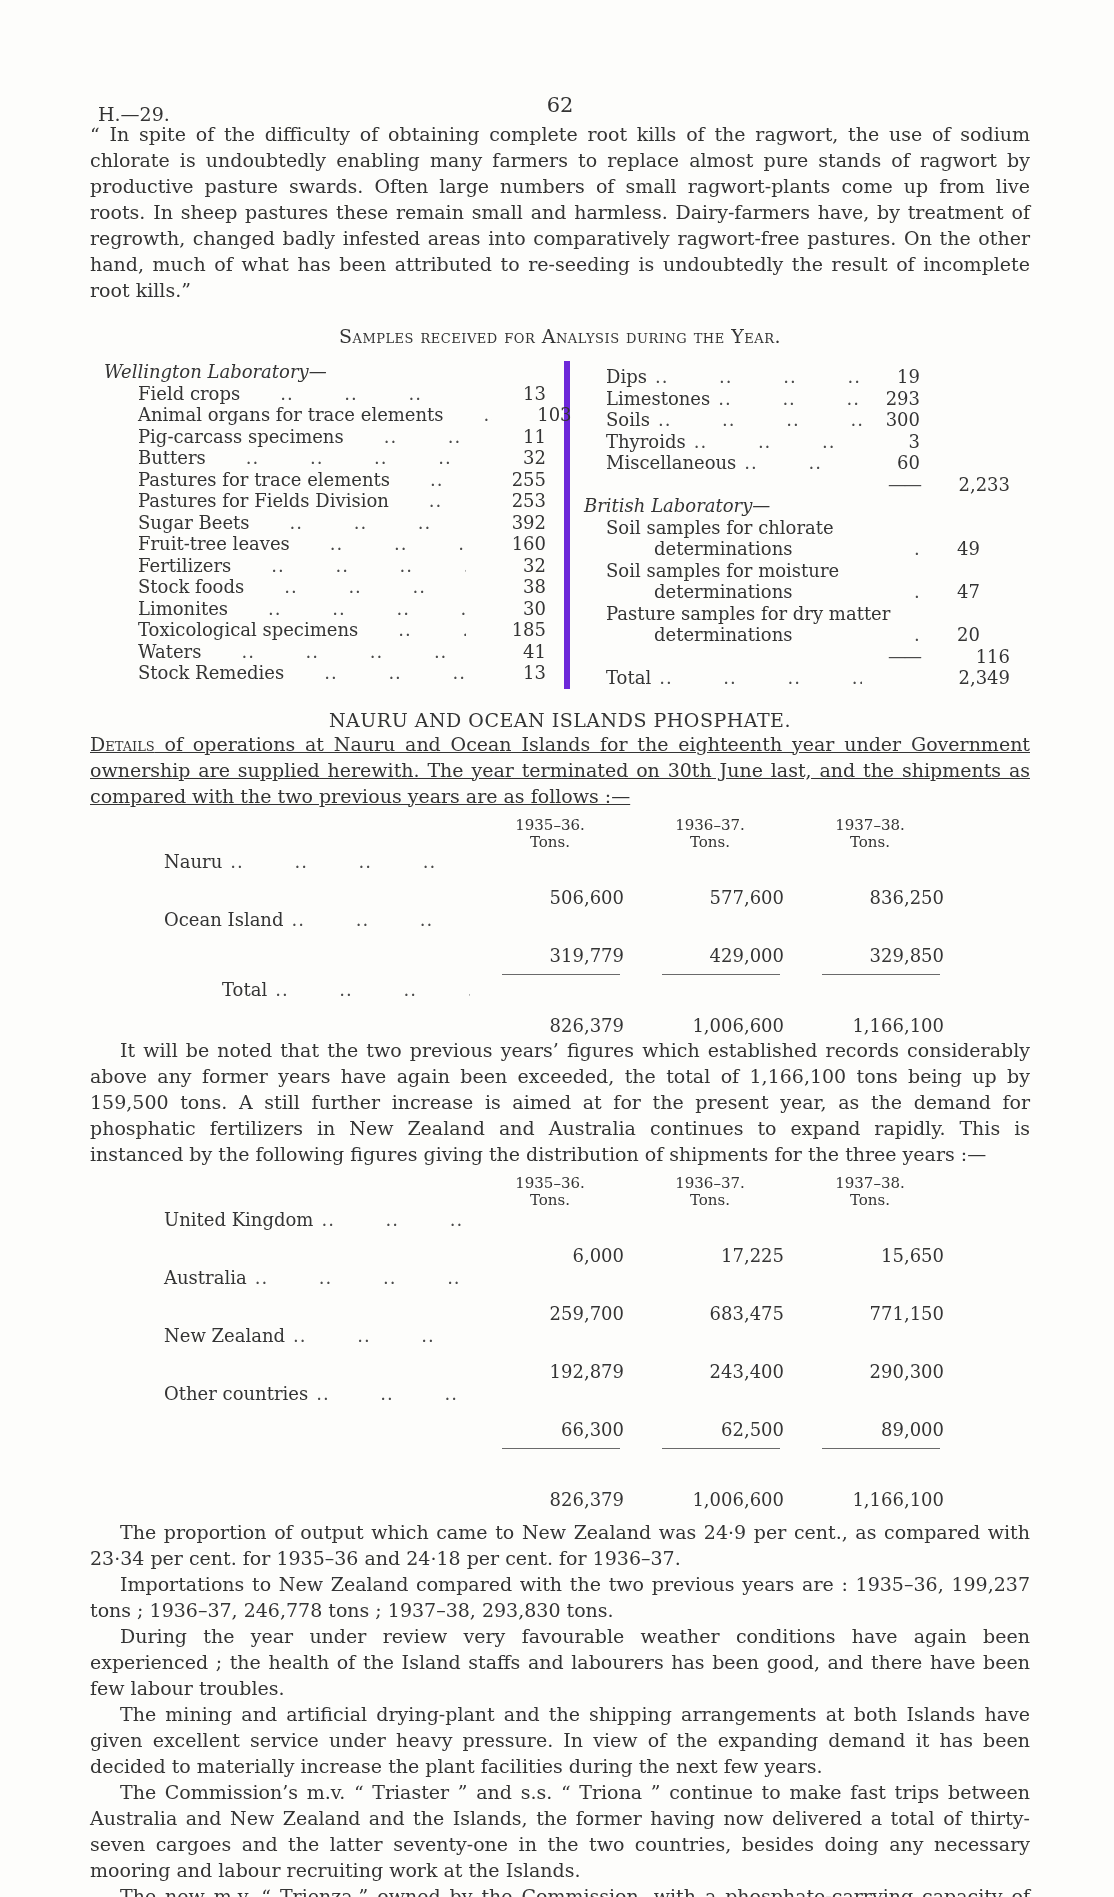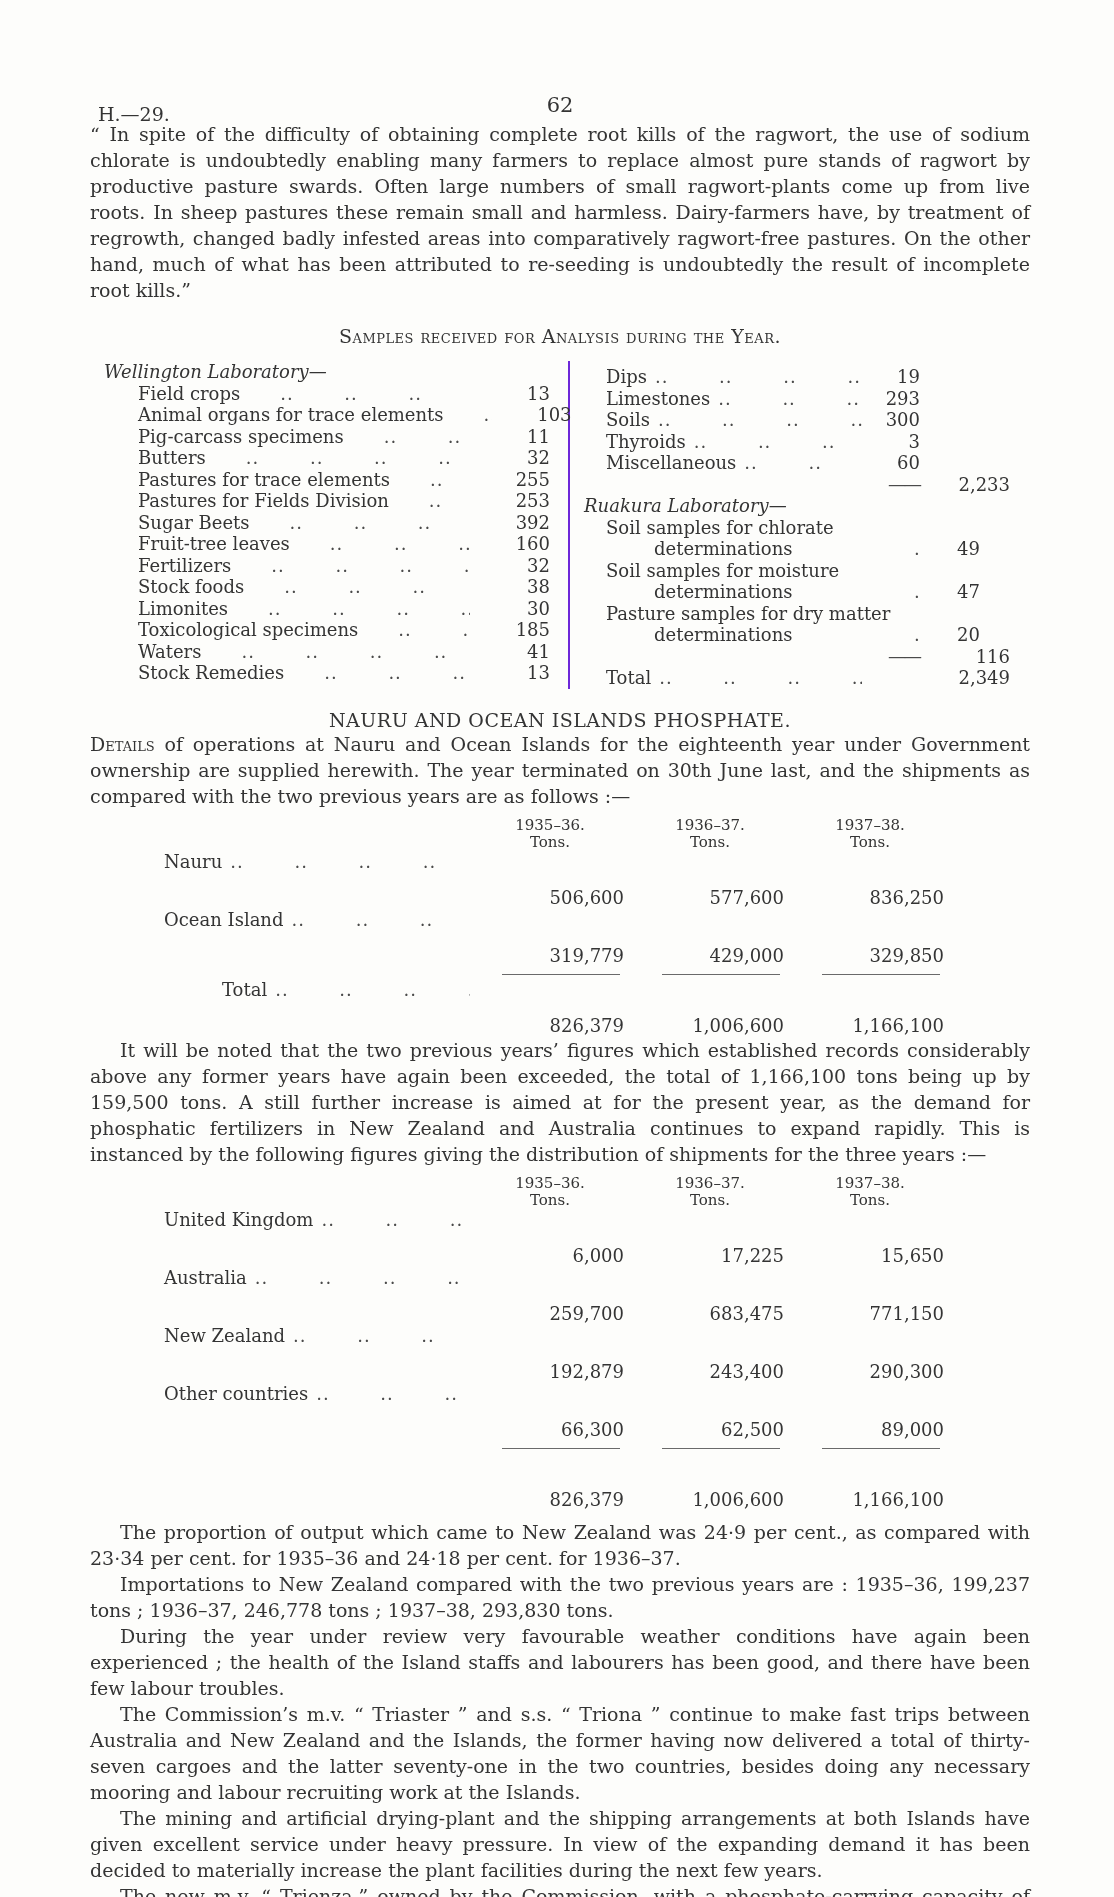--- a/index.html
+++ b/index.html
@@ -15,38 +15,38 @@
   .pghead{position:relative;height:26px;font-size:19px;}
   .docref{position:absolute;left:8px;top:8px;}
   .pgnum{position:absolute;left:0;right:0;text-align:center;top:-2px;font-size:21px;}
   
   p.body{margin:0;font-size:19px;line-height:26px;text-align:justify;text-indent:30px;}
   p.body.noindent{text-indent:0;}
   .intro{margin-top:22px;}
   .samples-head{margin-top:22px;text-align:center;font-size:19px;font-variant:small-caps;letter-spacing:.5px;}
   
   .samples{display:flex;margin-top:14px;font-size:18px;line-height:21.5px;}
-  .scol-left{width:480px;border-right:2px solid #6d28d9;box-sizing:border-box;padding-right:18px;}
+  .scol-left{width:480px;border-right:6px solid #6d28d9;box-sizing:border-box;padding-right:18px;}
   .scol-right{width:460px;box-sizing:border-box;padding-left:12px;padding-top:5px;}
   .grouptitle{font-style:italic;padding-left:14px;}
   .scol-right .grouptitle{padding-left:2px;}
   .srow{display:flex;align-items:baseline;padding-left:48px;gap:32px;}
   .srow .slabel{white-space:nowrap;}
   .dots{flex:1 1 auto;overflow:hidden;white-space:nowrap;word-spacing:44px;letter-spacing:1px;color:#4a4a4a;padding:0 8px;min-width:0;}
   .sval{width:48px;text-align:right;flex:0 0 auto;}
   .rrow{display:flex;align-items:baseline;padding-left:24px;}
   .rrow .inner{width:58px;text-align:right;flex:0 0 auto;}
   .rrow .outer{width:110px;text-align:right;flex:0 0 auto;padding-right:20px;box-sizing:border-box;}
   .rrow.wrapped{align-items:flex-end;}
   .rrow.wrapped .wlabel{width:252px;padding-left:48px;text-indent:-48px;flex:0 0 auto;}
   .dashcell{letter-spacing:-2px;color:#4a4a4a;}
   
   .phos-head{margin-top:20px;text-align:center;font-size:19px;letter-spacing:.5px;}
   .report-line{margin-top:8px;font-size:18.5px;font-variant:small-caps;text-align:justify;}
-  .details{margin-top:10px;}
+  .details{margin-top:10px;text-decoration:underline;}
   .lead-sc{font-variant:small-caps;}
   
   .tons{margin-left:70px;width:825px;font-size:18px;margin-top:8px;}
   .thead{display:grid;grid-template-columns:310px 160px 160px 160px;font-size:15px;line-height:17px;}
   .thc{text-align:center;}
   .trow{display:grid;grid-template-columns:310px 160px 160px 160px;line-height:22px;}
   .tlabelcell{display:flex;align-items:baseline;padding-left:4px;}
   .tlabelcell .tlabel{white-space:nowrap;}
   .tval{text-align:right;padding-right:6px;margin-top:36px;}
   .trulerow{display:grid;grid-template-columns:310px 160px 160px 160px;padding:7px 0 4px;}
@@ -202,21 +202,21 @@
             <span class="dots">..  ..  ..  ..  ..  ..  ..  ..  ..  ..  ..  ..</span>
             <span class="inner">60</span>
             <span class="outer"></span>
           </div>
         </div>
       <div class="rrow">
         <span class="dots" style="visibility:hidden"></span>
         <span class="inner dashcell">——</span>
         <span class="outer">2,233</span>
       </div>
-      <div class="grouptitle">Ruakura Laboratory—</div>
+      <div class="grouptitle">British Laboratory—</div>
       <div>
 
           <div class="rrow wrapped">
             <span class="wlabel">Soil samples for chlorate determinations</span>
             <span class="dots">..  ..  ..  ..  ..  ..  ..  ..  ..  ..  ..  ..</span>
             <span class="inner">49</span>
             <span class="outer"></span>
           </div>
 
           <div class="rrow wrapped">
@@ -374,23 +374,23 @@
   </div>
 
   <div class="mt8">
 
       <p class="body">The proportion of output which came to New Zealand was 24·9 per cent., as compared with 23·34 per cent. for 1935–36 and 24·18 per cent. for 1936–37.</p>
 
       <p class="body">Importations to New Zealand compared with the two previous years are :  1935–36, 199,237 tons ; 1936–37, 246,778 tons ;  1937–38, 293,830 tons.</p>
 
       <p class="body">During the year under review very favourable weather conditions have again been experienced ; the health of the Island staffs and labourers has been good, and there have been few labour troubles.</p>
 
+      <p class="body">The mining and artificial drying-plant and the shipping arrangements at both Islands have given excellent service under heavy pressure.  In view of the expanding demand it has been decided to materially increase the plant facilities during the next few years.</p>
+
       <p class="body">The Commission’s m.v. “ Triaster ” and s.s. “ Triona ” continue to make fast trips between Australia and New Zealand and the Islands, the former having now delivered a total of thirty-seven cargoes and the latter seventy-one in the two countries, besides doing any necessary mooring and labour recruiting work at the Islands.</p>
-
-      <p class="body">The mining and artificial drying-plant and the shipping arrangements at both Islands have given excellent service under heavy pressure.  In view of the expanding demand it has been decided to materially increase the plant facilities during the next few years.</p>
 
       <p class="body">The new m.v. “ Trienza,” owned by the Commission, with a phosphate-carrying capacity of 9,300 tons, entered the trade early in April, and making fast trips has already delivered three cargoes in Australia.  Her next trip will be to Auckland in July.  A fourth vessel, the “ Triadic,” a sister ship of “ Trienza,” is due at the Islands early in July on her maiden voyage.</p>
     </div>
 
   <div class="footnote">
     <span class="it">Approximate Cost of Paper.</span><span>—Preparation, not given ; printing (1,000 copies), £85.</span>
   </div>
 
   <div class="imprint-rule"></div>
   <div class="imprint">

